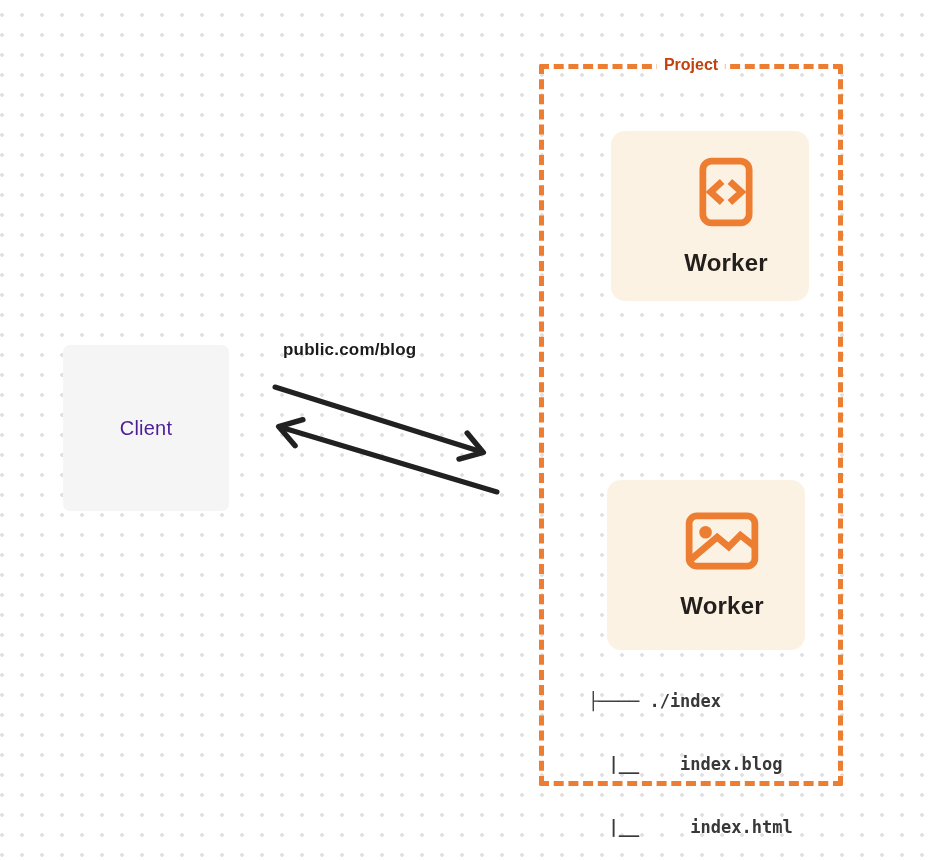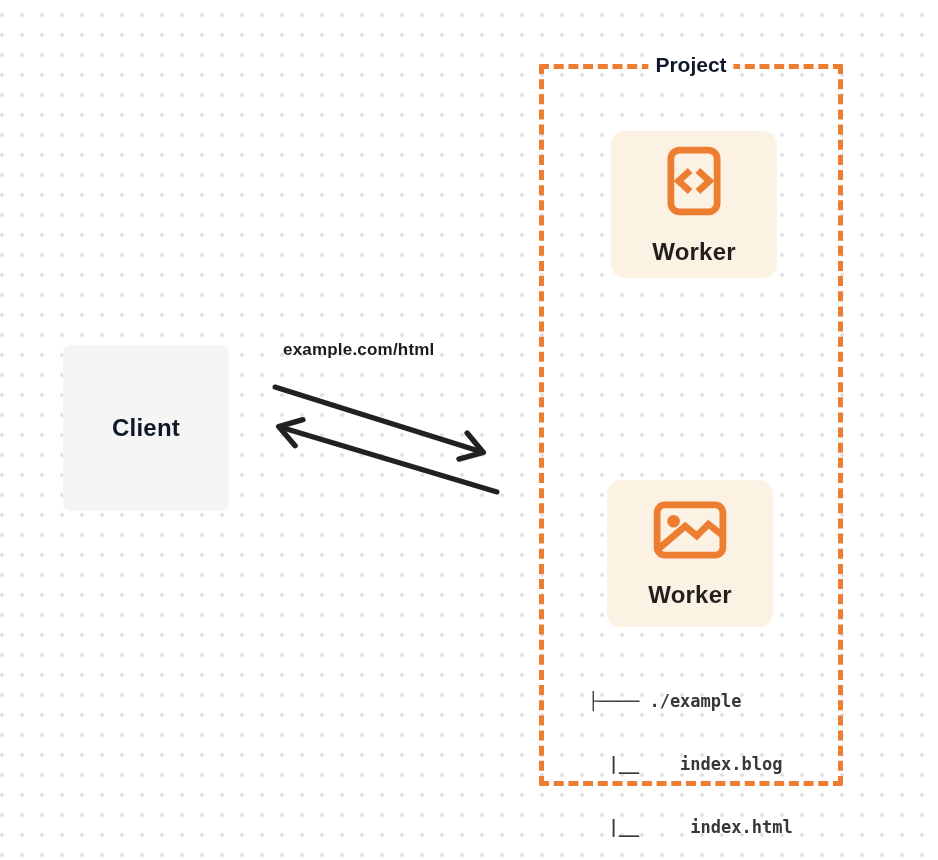--- a/index.html
+++ b/index.html
@@ -23,21 +23,21 @@
   }
   .client-box {
     position: absolute;
     left: 63px; top: 345px;
     width: 166px; height: 166px;
     background: #f5f5f6;
     border-radius: 7px;
     display: flex; align-items: center; justify-content: center;
   }
   .client-box .node-label {
-    font-size: 24px; font-weight: 700; color: #0f172a;
+    font-size: 20px; font-weight: 400; color: #4c1d95;
     letter-spacing: 0.2px;
   }
   .request-label {
     position: absolute;
     left: 283px; top: 340px;
     font-size: 17px; font-weight: 700; color: #1b1b1b;
     letter-spacing: 0.2px;
     white-space: nowrap;
   }
   .project-box {
@@ -46,32 +46,33 @@
     width: 294px; height: 712px;
     border: 5px dashed #ed7d31;
     border-radius: 2px;
   }
   .project-label {
     position: absolute;
     top: -17px; left: 50%;
     transform: translateX(-50%);
     background: #ffffff;
     padding: 0 7px;
-    font-size: 21px; font-weight: 700; color: #0f172a;
+    font-size: 16px; font-weight: 700; color: #c2410c;
     line-height: 26px;
     white-space: nowrap;
   }
   .card {
     position: absolute;
-    width: 166px; height: 147px;
+    width: 166px; height: 170px;
     background: #fcf2e4;
     border-radius: 14px;
     display: flex; flex-direction: column;
     align-items: center; justify-content: center;
     gap: 24px;
+    padding-left: 32px;
   }
   .card.worker { left: 67px; top: 62px; }
   .card.assets { left: 63px; top: 411px; }
   .card .card-label {
     font-size: 24px; font-weight: 700; color: #221f1c;
     letter-spacing: 0.2px;
     line-height: 1;
   }
   .icon { display: block; }
   .file-tree {
@@ -96,21 +97,21 @@
       </marker>
     </defs>
     <line x1="275" y1="387" x2="482" y2="452" stroke="#212121" stroke-width="5" stroke-linecap="round" marker-end="url(#openArrow)"></line>
     <line x1="497" y1="492" x2="280" y2="427" stroke="#212121" stroke-width="5" stroke-linecap="round" marker-end="url(#openArrow)"></line>
   </svg>
 
   <div class="client-box">
     <span class="node-label">Client</span>
   </div>
 
-  <div class="request-label">example.com/html</div>
+  <div class="request-label">public.com/blog</div>
 
   <div class="project-box">
 
     <div class="project-label">Project</div>
 
     <div class="card worker">
       <svg class="icon" width="54" height="70" viewBox="0 0 56 72">
         <rect x="4" y="4" width="48" height="64" rx="9" fill="none" stroke="#ed7d31" stroke-width="7"></rect>
         <path d="M24 25 L12 36 L24 47" fill="none" stroke="#ed7d31" stroke-width="7" stroke-linejoin="miter"></path>
         <path d="M32 25 L44 36 L32 47" fill="none" stroke="#ed7d31" stroke-width="7" stroke-linejoin="miter"></path>
@@ -121,20 +122,20 @@
     <div class="card assets">
       <svg class="icon" width="74" height="58" viewBox="0 0 76 60">
         <rect x="4" y="4" width="68" height="52" rx="8" fill="none" stroke="#ed7d31" stroke-width="7"></rect>
         <circle cx="21" cy="21" r="6.5" fill="#ed7d31"></circle>
         <path d="M6 49 L33 26 L45 36 L57 24 L71 35" fill="none" stroke="#ed7d31" stroke-width="7" stroke-linejoin="miter"></path>
       </svg>
       <div class="card-label">Worker</div>
     </div>
 
     <div class="file-tree">
-      <div class="tree-line">├──── ./example</div>
+      <div class="tree-line">├──── ./index</div>
       <div class="tree-line">  |__    index.blog</div>
       <div class="tree-line">  |__     index.html</div>
       
     </div>
 
   </div>
 </div>
 
 </body></html>

